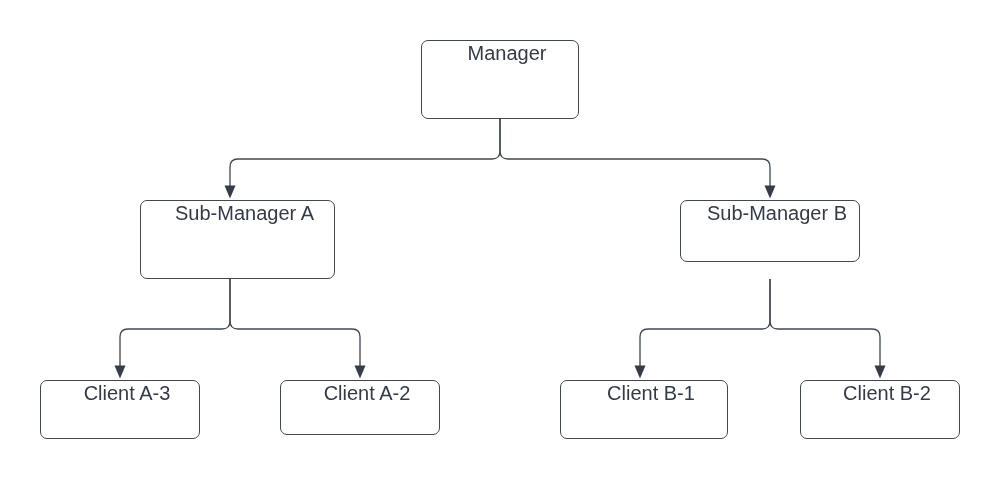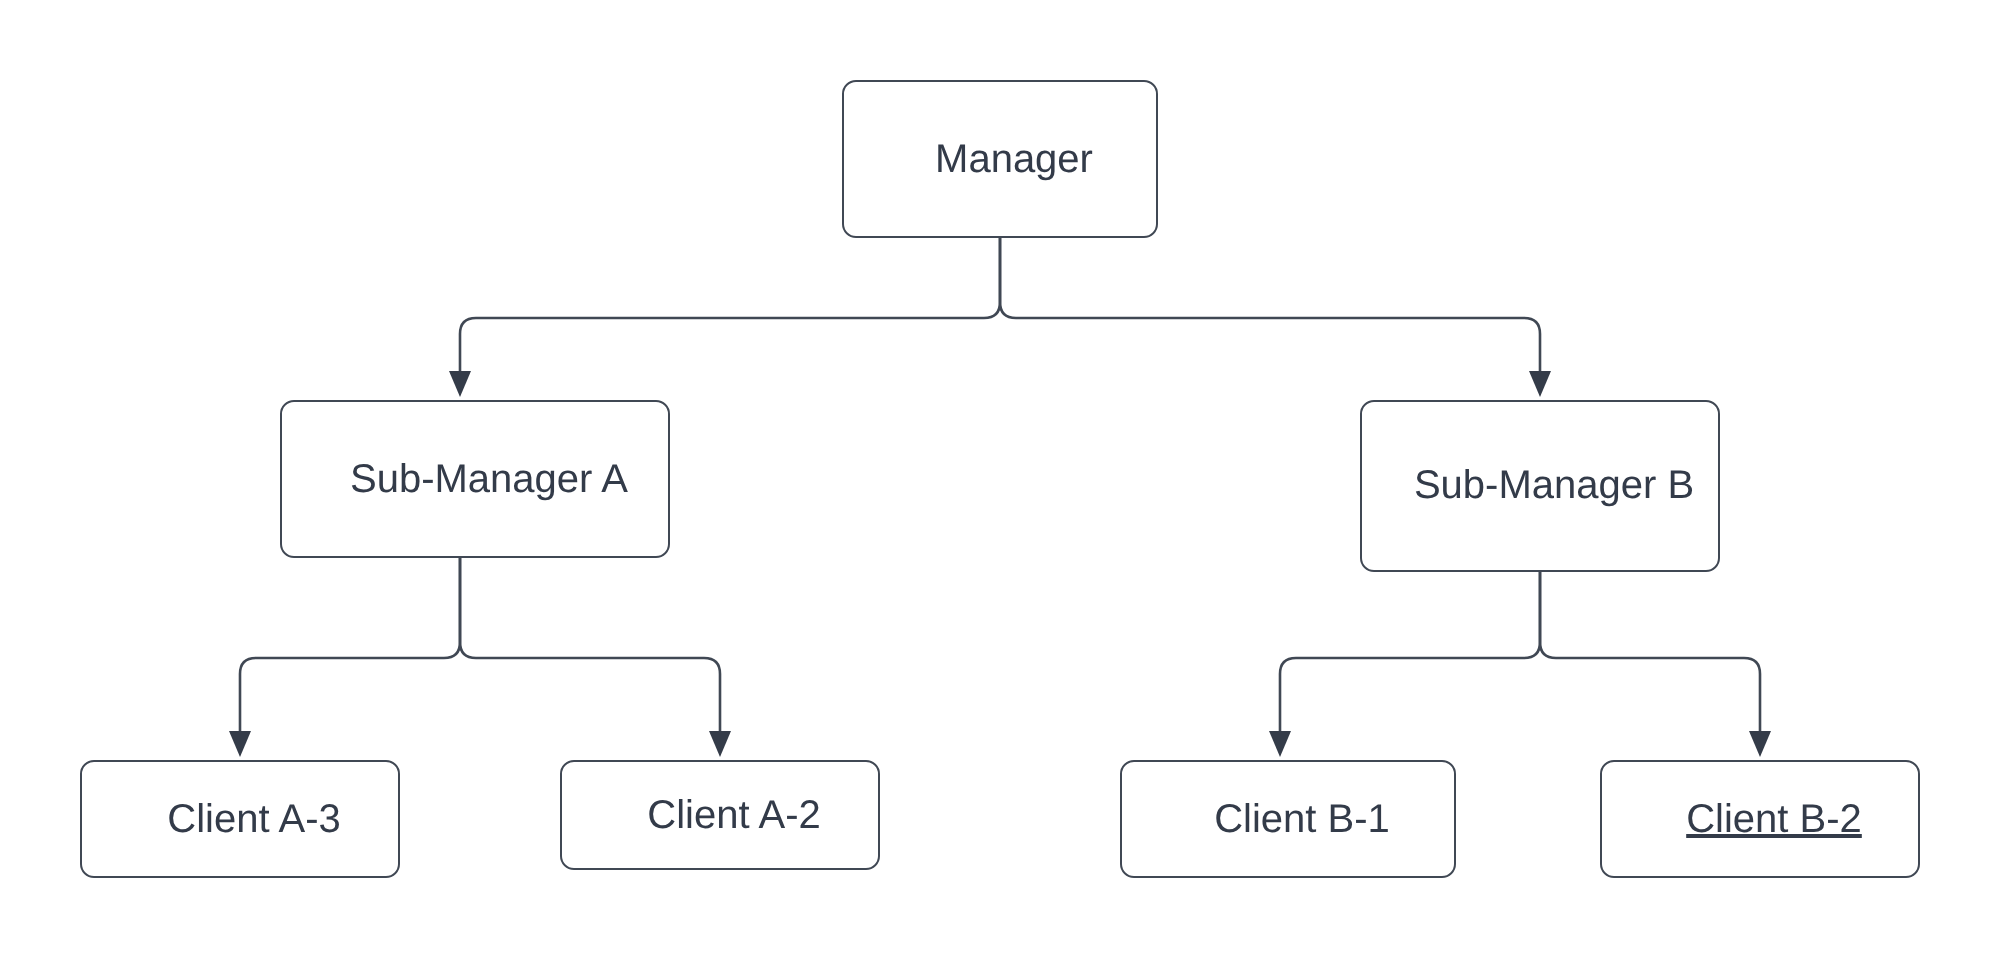--- a/index.html
+++ b/index.html
@@ -19,35 +19,35 @@
   }
   .edges{position:absolute;left:0;top:0;width:1000px;height:480px;}
   .edge{fill:none;stroke:var(--stroke);stroke-width:1.3;}
   .arrow{fill:var(--arrow);stroke:none;}
   .node{
     position:absolute;
     box-sizing:border-box;
     background:var(--fill);
     border:1.3px solid var(--stroke);
     border-radius:7px;
-    display:flex;align-items:center;justify-content:center;
+    display:flex;justify-content:center;
     color:var(--text);
     font-size:20px;
     line-height:1.2;
     text-align:center;
     white-space:nowrap;
     padding-left:14px;
   }
   .n-manager   {left:421px;top:40px; width:158px;height:79px;}
   .n-sub-a     {left:140px;top:200px;width:195px;height:79px;}
-  .n-sub-b     {left:680px;top:200px;width:180px;height:86px;}
+  .n-sub-b     {left:680px;top:200px;width:180px;height:62px;}
   .n-client-a1 {left:40px; top:380px;width:160px;height:59px;}
   .n-client-a2 {left:280px;top:380px;width:160px;height:55px;}
   .n-client-b1 {left:560px;top:380px;width:168px;height:59px;}
-  .n-client-b2 {left:800px;top:380px;width:160px;height:59px;text-decoration:underline;}
+  .n-client-b2 {left:800px;top:380px;width:160px;height:59px;}
 </style>
 </head>
 <body>
 
 <div class="canvas">
 
   <svg class="edges" width="1000" height="480" viewBox="0 0 1000 480" aria-hidden="true">
 
     <path class="edge" d="M500 119 V151 Q500 159 492 159 H238 Q230 159 230 167 V186"></path>
     <path class="arrow" d="M230 198.5 L224.5 185.5 L235.5 185.5 Z"></path>

